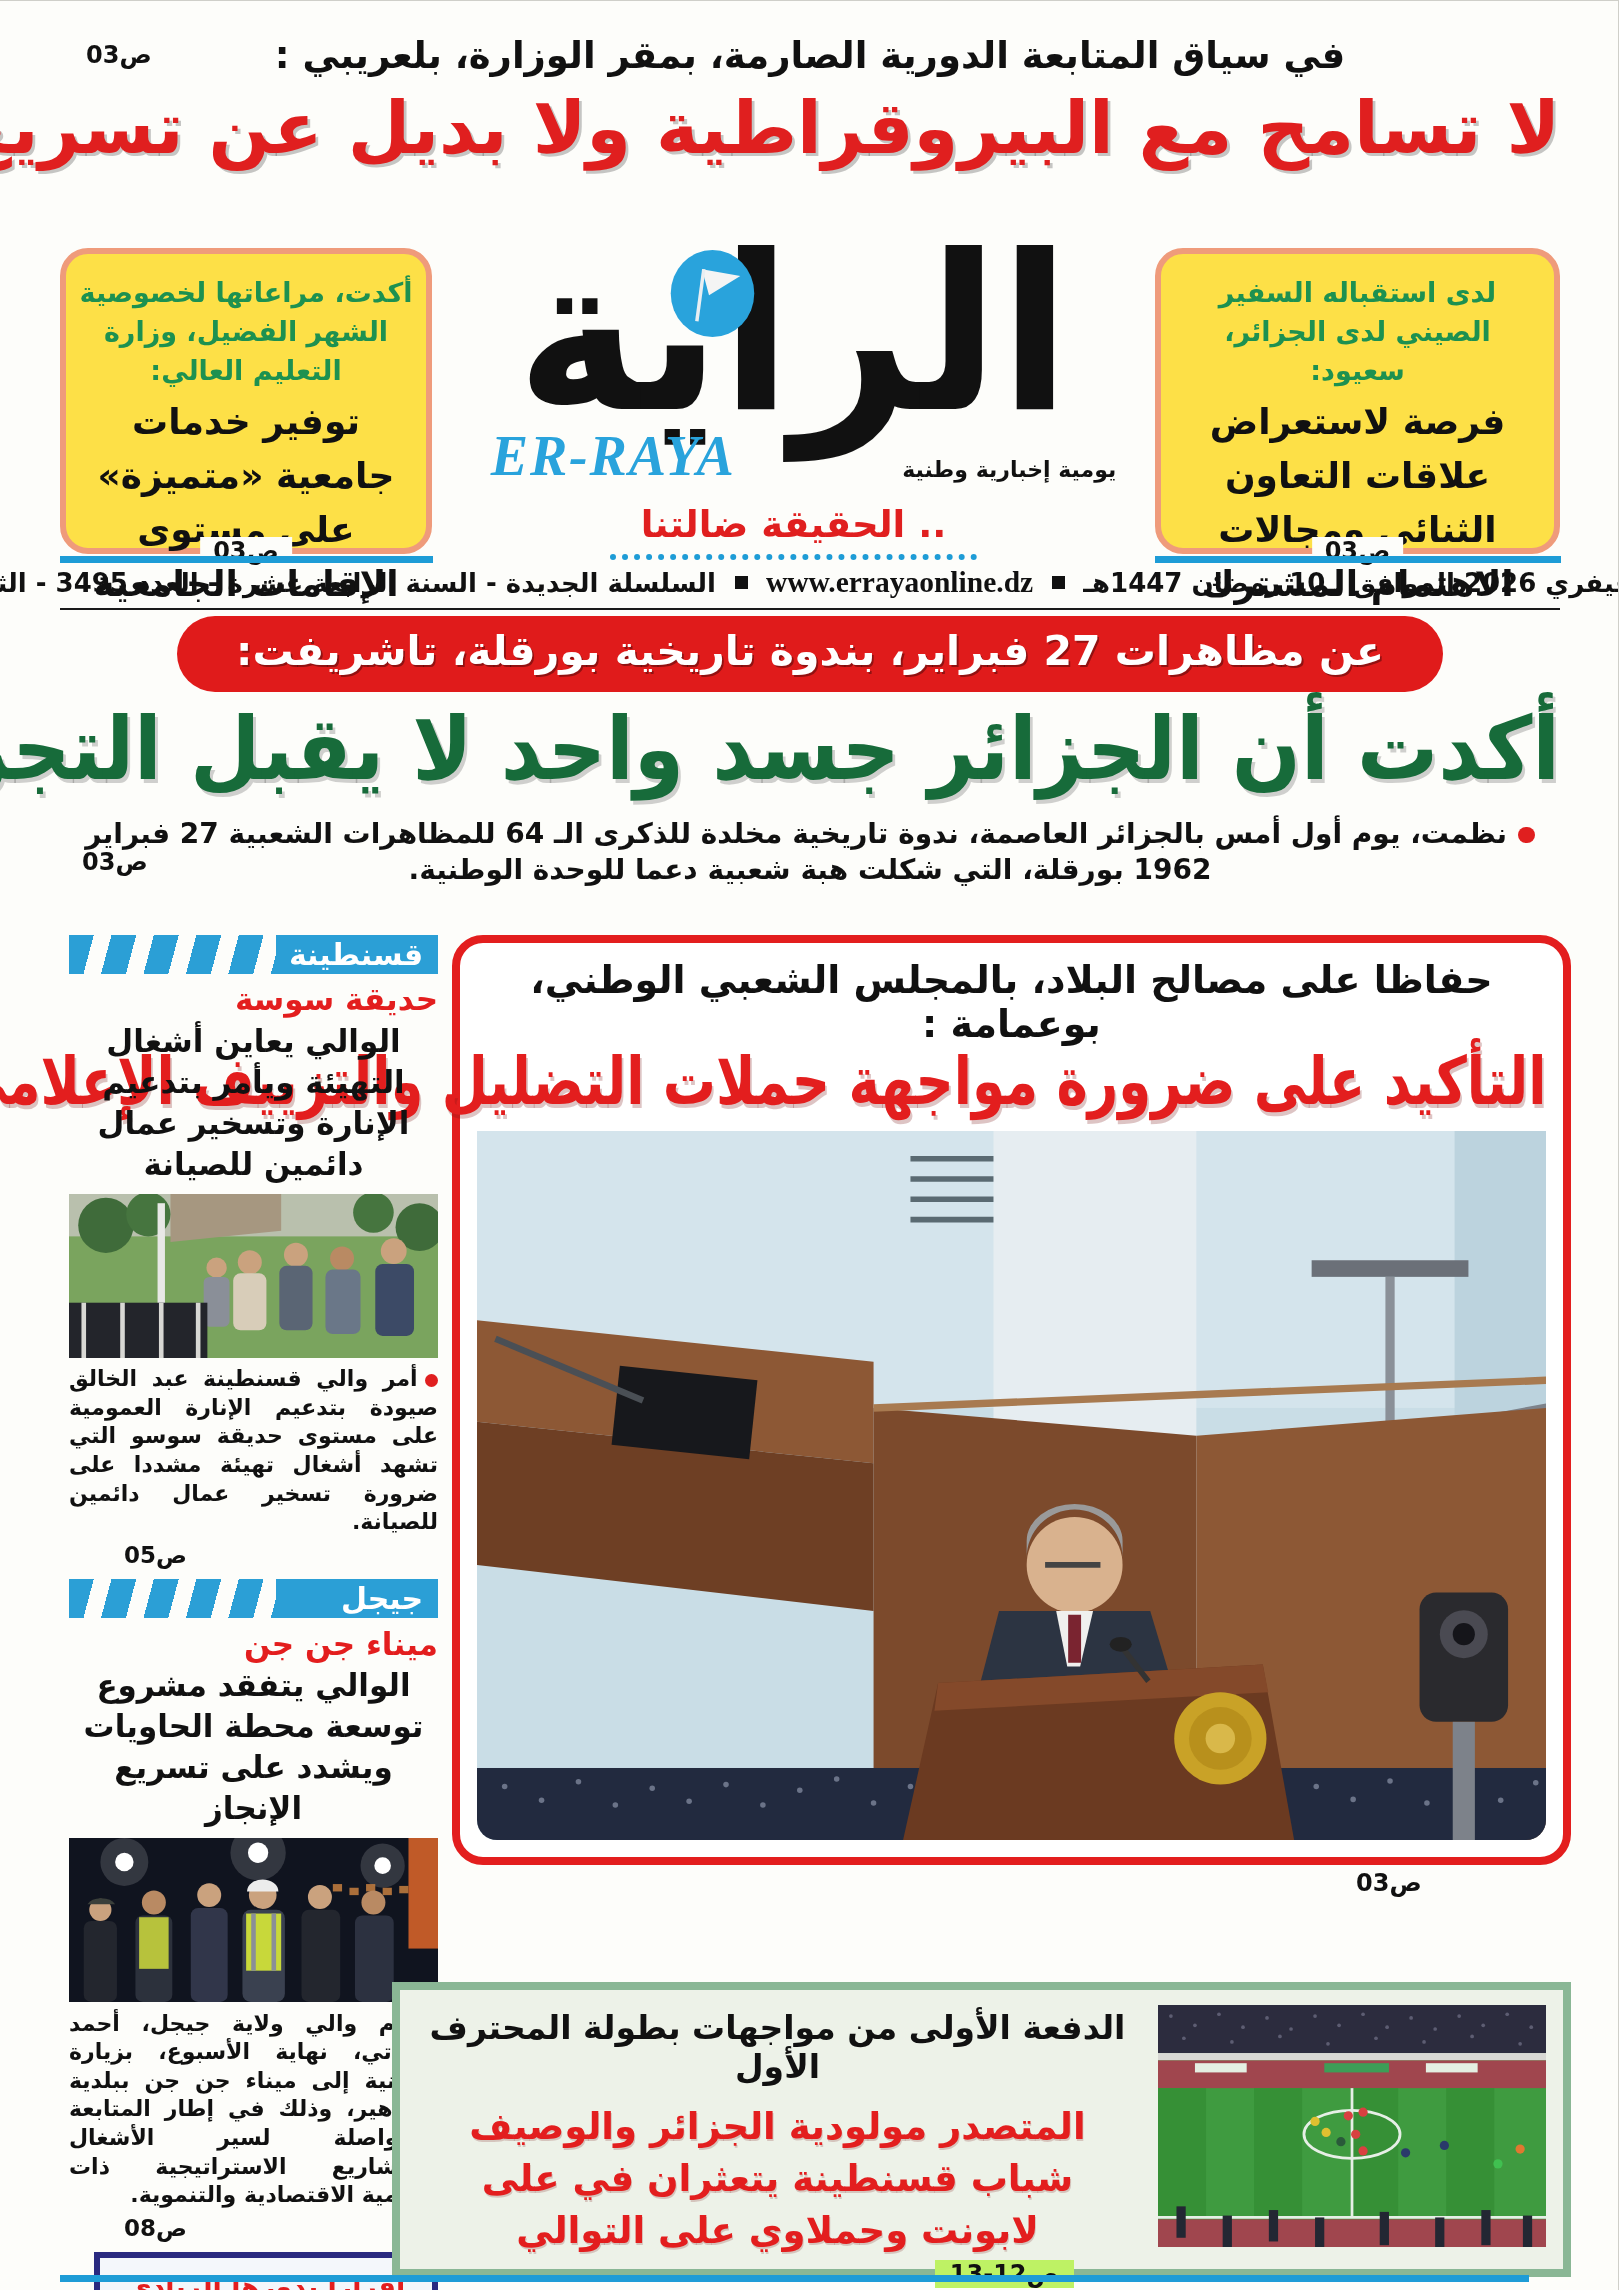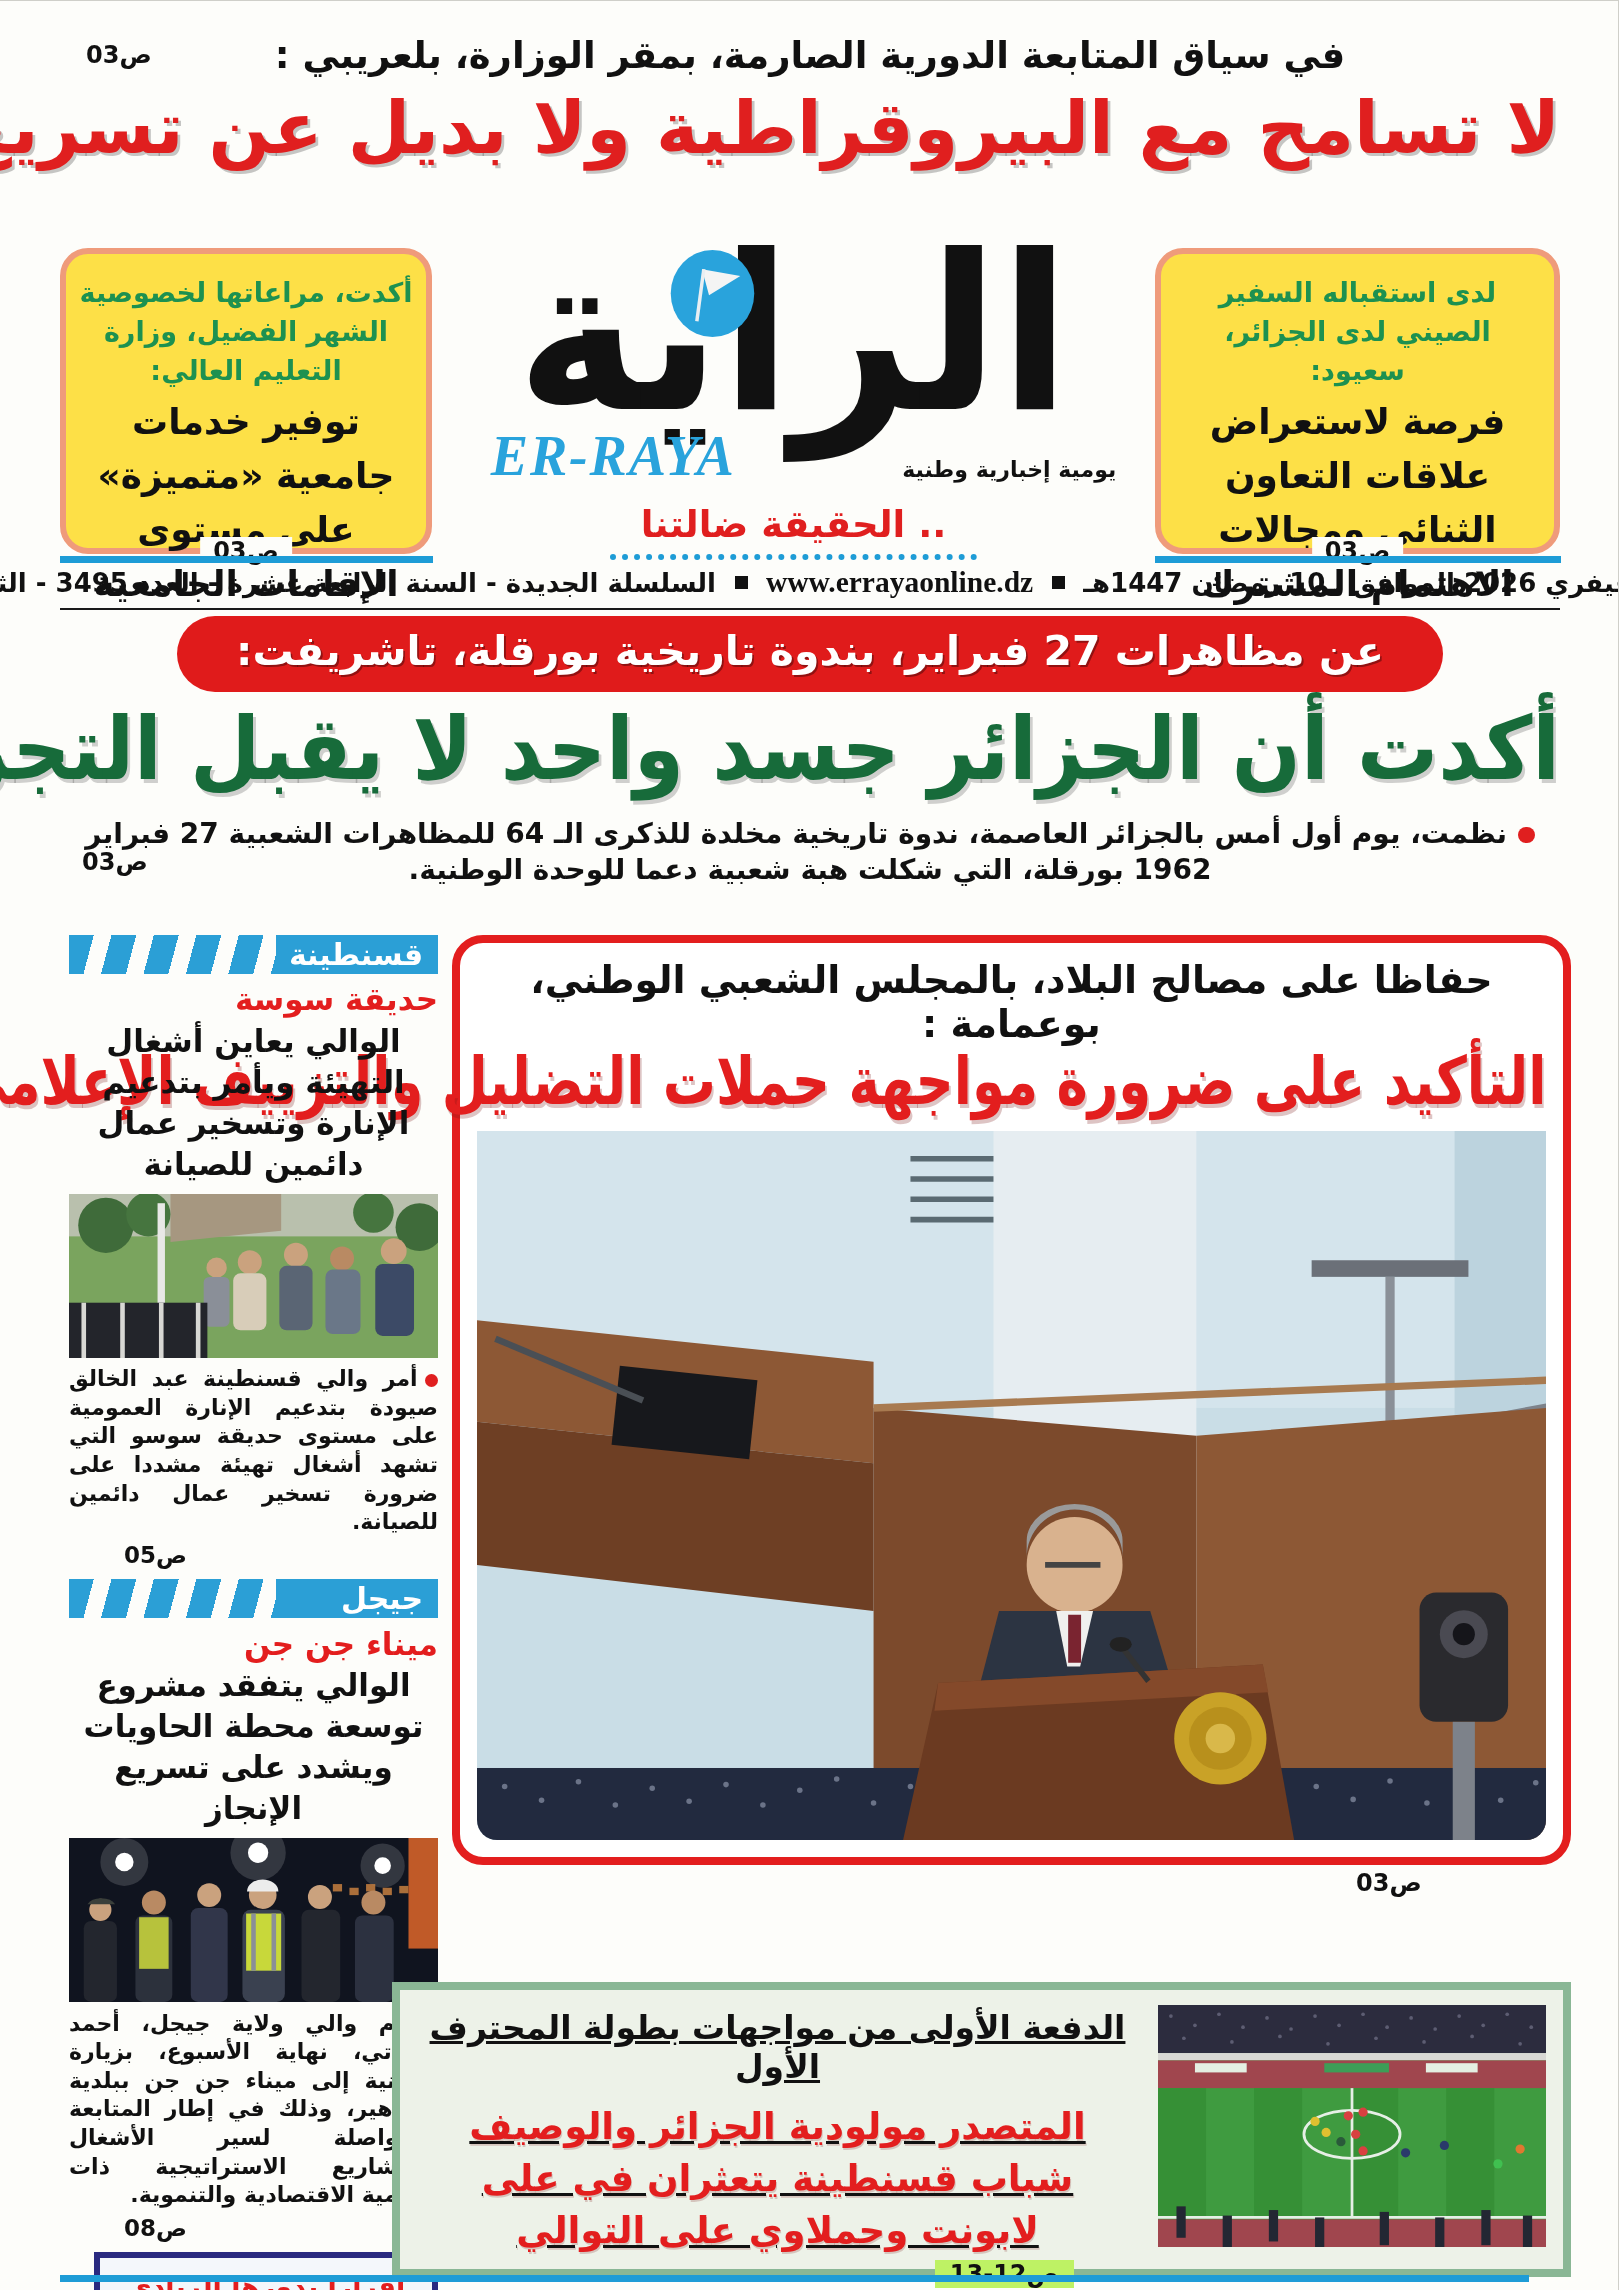--- a/index.html
+++ b/index.html
@@ -94,21 +94,21 @@
   .side-caption{font-weight:bold; font-size:22px; line-height:1.3; text-align:justify;}
   .side-caption .dot{width:13px; height:13px; margin-left:7.4px;}
   .side-pg{margin:5.5px 0 11px; font-size:23px; font-weight:bold; text-align:left; padding-left:55px;}
 
   
   .navy-box{position:relative; border:6.5px solid #2a2a80; background:#f4f7fb; text-align:center;
     padding:13px 11px 20px; margin-top:5.5px; width:310px;}
   .navy-kicker{color:#e31e1e; font-weight:bold; font-size:27px;}
 
   
-  .sports{left:392px; top:1981px; width:1179px; height:295px;text-decoration:underline;}
+  .sports{left:392px; top:1981px; width:1179px; height:295px;}
   .sports-box{position:relative; width:100%; height:100%; border:8.3px solid #8ab795; background:#edf2e8;
     display:flex; gap:20px; padding:14.8px 16.6px; box-sizing:border-box;}
   .sports-photo{flex:0 0 388px; height:242px; overflow:hidden;}
   .sports-photo svg{display:block; width:100%; height:100%;}
   .sports-text{flex:1 1 auto; text-align:center;}
   .sports-kicker{font-weight:bold; font-size:33px; margin-top:3.7px;}
   .sports-headline{color:#e31e1e; font-weight:bold; font-size:37px; line-height:1.4; margin-top:14.8px;
     text-shadow:0.9px 1.8px 0 rgba(120,20,20,.2);}
   .sports-tab{position:absolute; bottom:-18.5px; left:46%; background:#bef264; padding:0 14.8px;}
 

